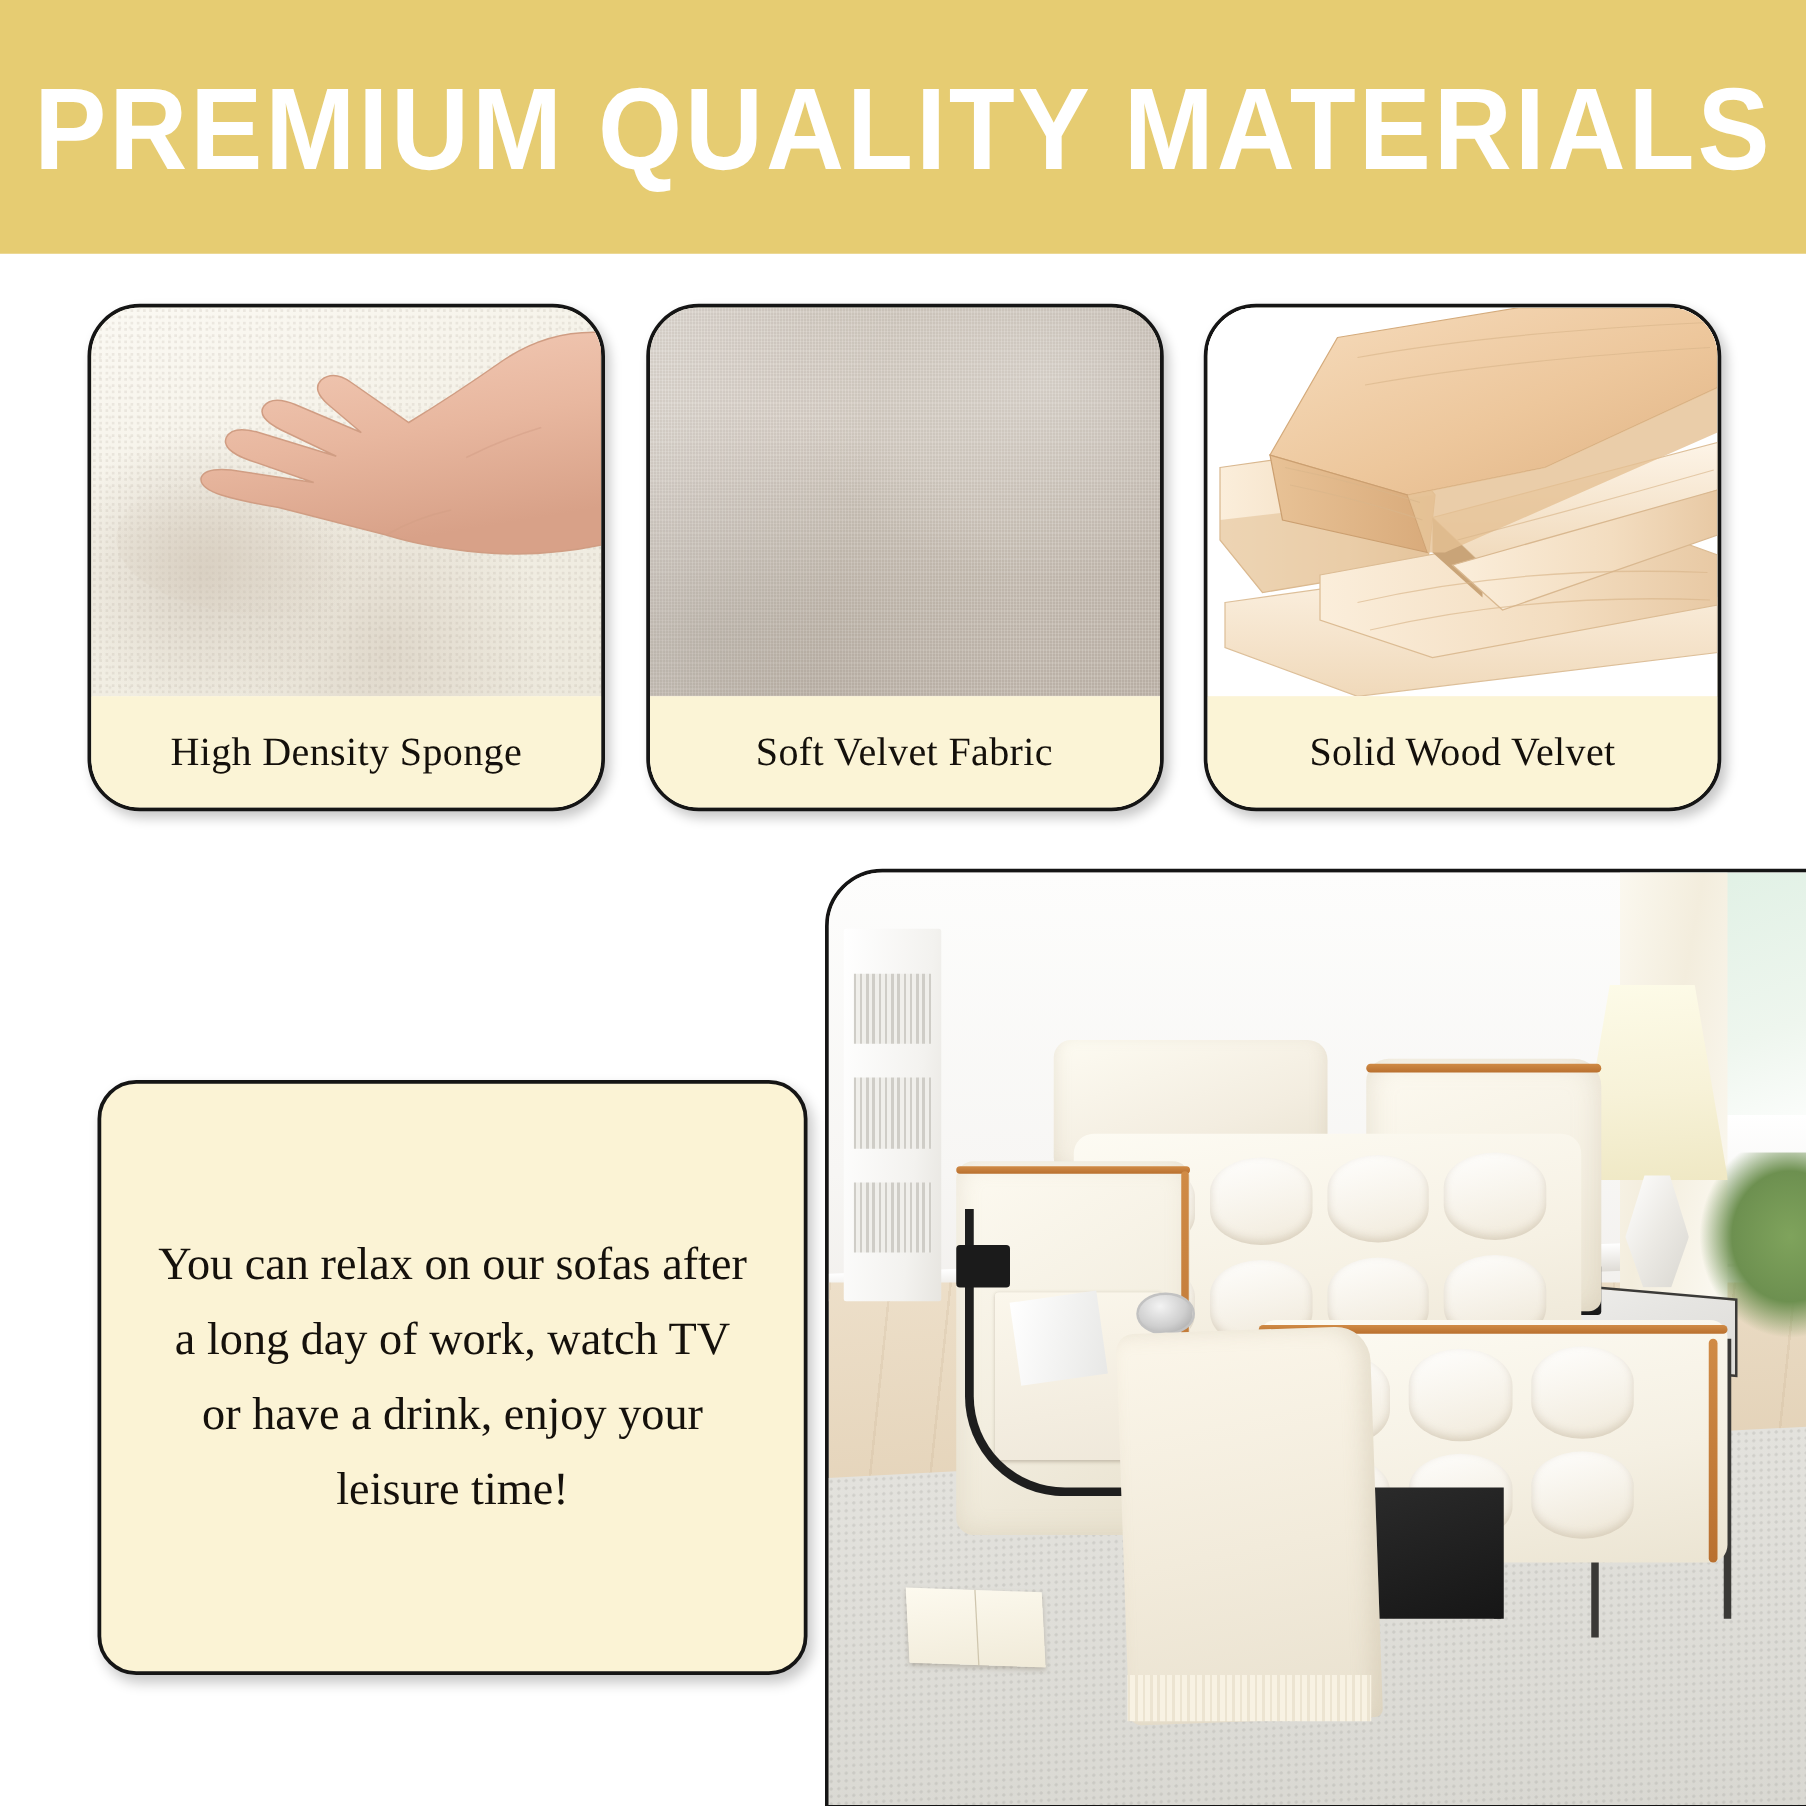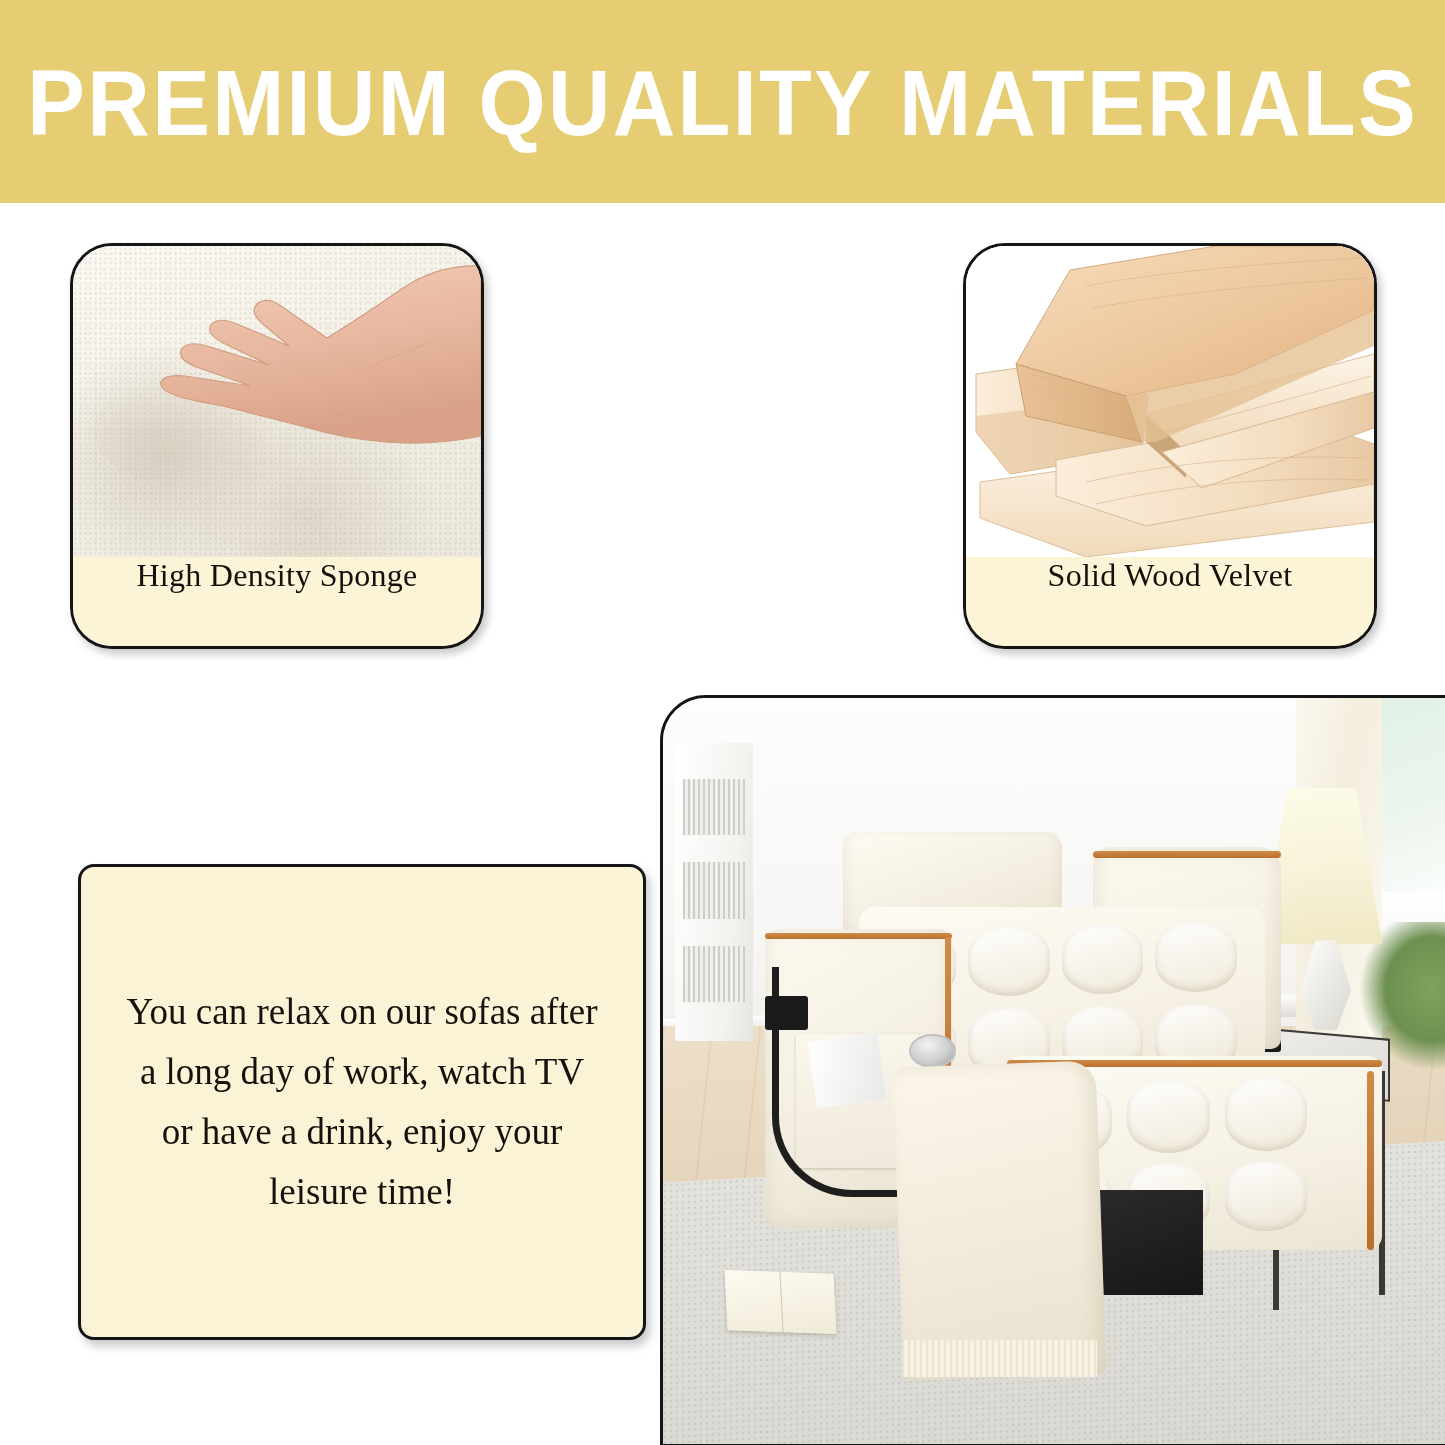--- a/index.html
+++ b/index.html
@@ -43,21 +43,21 @@
     box-shadow:4px 5px 9px rgba(0,0,0,0.22);
     display:flex;flex-direction:column;
     position:relative;
   }
   .card-photo{
     flex:0 0 311px;height:311px;width:100%;position:relative;overflow:hidden;
   }
   .card-label{
     flex:1;
     background:#fbf4d6;
-    display:flex;justify-content:center;
+    display:flex;align-items:center;justify-content:center;
   }
   .card-label span{
     font-family:"Liberation Serif", serif;
     font-size:32px;color:#14100b;letter-spacing:0.3px;
   }
 
   
   .foam{
     position:absolute;inset:0;
     background:
@@ -94,21 +94,21 @@
       radial-gradient(ellipse at 78% 18%, rgba(255,255,255,0.28) 0%, rgba(255,255,255,0) 45%),
       radial-gradient(ellipse at 12% 85%, rgba(120,110,100,0.18) 0%, rgba(120,110,100,0) 50%);
   }
 
   
   .wood{position:absolute;inset:0;background:#ffffff;}
 
   
   .blurb{
     position:absolute;left:78px;top:864px;width:568px;height:476px;
-    border:3px solid #151515;border-radius:16px;
+    border:3px solid #151515;border-radius:31px;
     background:#fbf3d5;
     box-shadow:4px 6px 10px rgba(0,0,0,0.22);
     display:flex;align-items:center;justify-content:center;
     box-sizing:border-box;
     z-index:3;
   }
   .blurb p{
     margin:0;padding:0 42px;
     font-family:"Liberation Serif", serif;
     font-size:37px;line-height:1.62;
@@ -264,20 +264,28 @@
         <path d="M408 20 L408 190 Q360 200 312 196 Q268 192 236 182 L150 160 Q120 155 104 150 Q86 144 88 136 Q91 128 112 130 L178 140 L126 122 Q104 114 108 104 Q113 94 134 100 L196 119 L152 98 Q132 88 138 79 Q145 70 164 78 L216 100 L190 78 Q176 66 184 58 Q194 50 208 60 L254 92 Q290 70 330 42 Q366 18 408 20 Z" fill="url(#sk)" stroke="#d09d83" stroke-width="1.2"></path>
         <path d="M236 182 Q260 168 288 162" stroke="#d49f86" stroke-width="1.3" fill="none" opacity="0.7"></path>
         <path d="M300 120 Q330 105 360 96" stroke="#d49f86" stroke-width="1.2" fill="none" opacity="0.55"></path>
       </svg>
     </div>
     <div class="card-label">
       <span>High Density Sponge</span>
     </div>
   </div>
 
+  <div class="card">
+    <div class="card-photo">
+      <div class="velvet"></div>
+    </div>
+    <div class="card-label">
+      <span>Soft Velvet Fabric</span>
+    </div>
+  </div>
 
   <div class="card">
     <div class="card-photo">
       <div class="wood">
         <svg viewBox="0 0 408 311" preserveAspectRatio="none" style="position:absolute;inset:0;width:100%;height:100%">
           <defs>
             <linearGradient id="w1" x1="0" y1="0" x2="1" y2="1">
               <stop offset="0%" stop-color="#f6dcbd"></stop>
                 <stop offset="55%" stop-color="#edc79c"></stop>
                 <stop offset="100%" stop-color="#e0b384"></stop>

